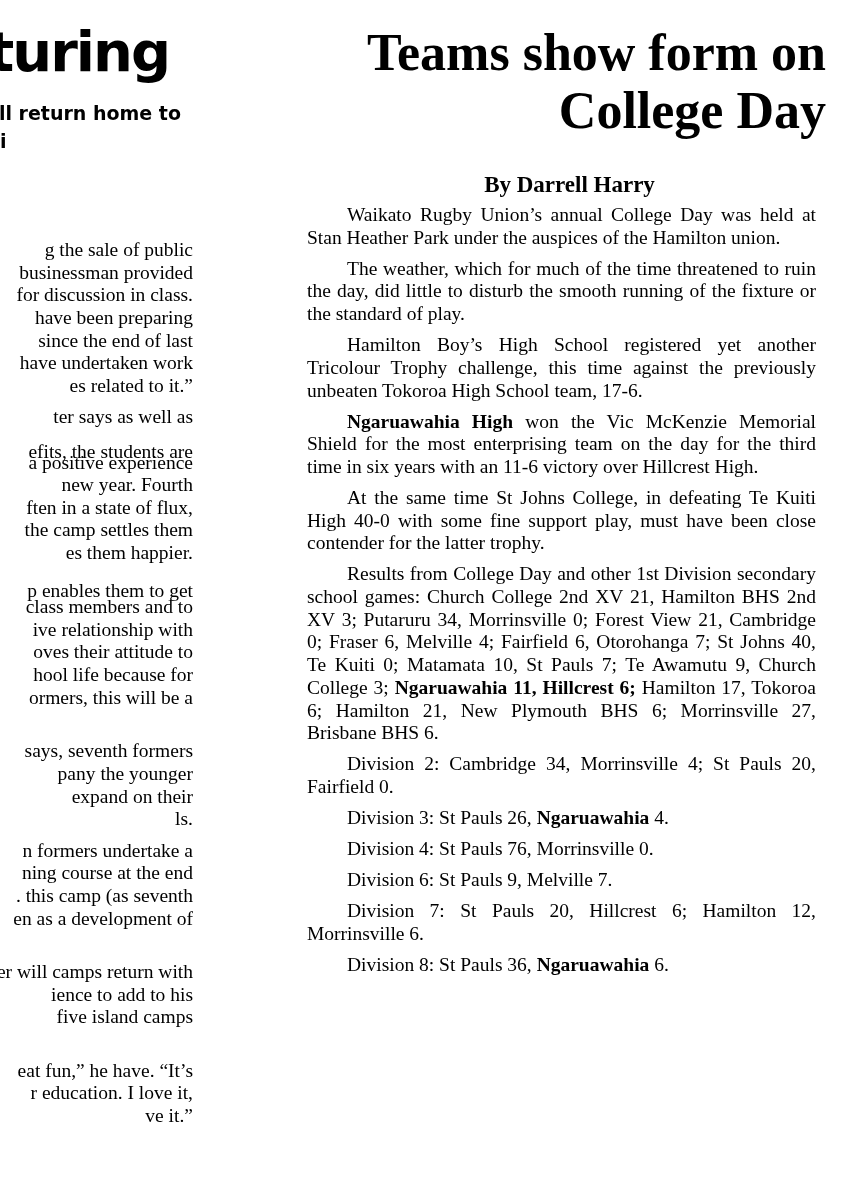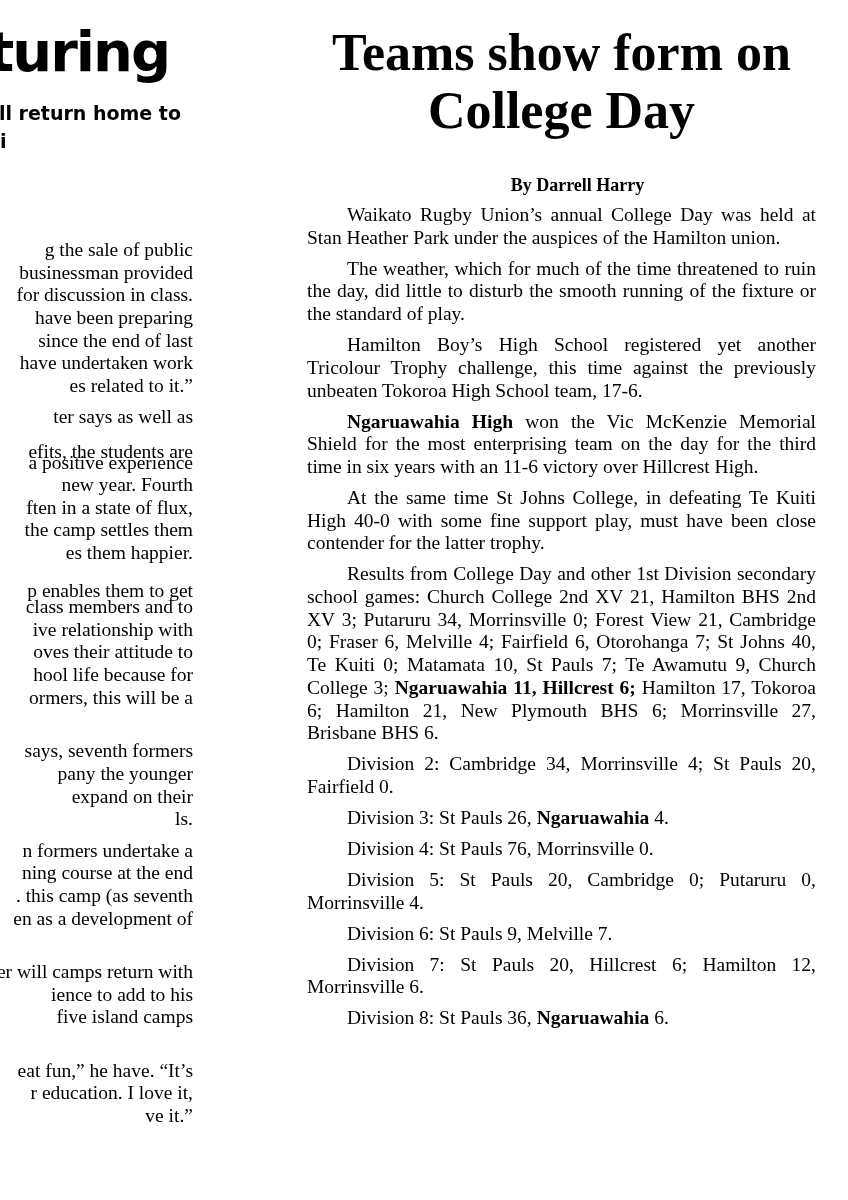--- a/index.html
+++ b/index.html
@@ -13,26 +13,26 @@
     position: absolute; right: 12px; white-space: nowrap;
     font-family: "DejaVu Sans", sans-serif; font-weight: bold; font-size: 19px; line-height: 1;
   }
   .left-line {
     position: absolute; right: 0; white-space: nowrap;
     font-family: Liberation Serif, serif; font-size: 19.5px; line-height: 1; word-spacing: 0px;
   }
 
   .right-col { position: absolute; left: 307px; top: 0; width: 509px; }
   .headline {
-    position: absolute; left: -10px; width: 529px; top: 24px; text-align: center;
+    position: absolute; left: -10px; width: 529px; top: 24px; text-align: right;
     font-family: "Liberation Serif", serif; font-weight: bold; font-size: 52px; line-height: 58px; margin: 0;
   }
   .byline {
-    position: absolute; left: 16px; width: 509px; top: 174px; text-align: center;
-    font-family: "Liberation Serif", serif; font-weight: bold; font-size: 18px; line-height: 22px; margin: 0;
+    position: absolute; left: 8px; width: 509px; top: 174px; text-align: center;
+    font-family: "Liberation Serif", serif; font-weight: bold; font-size: 23px; line-height: 22px; margin: 0;
   }
   .body { position: absolute; left: 0; top: 204px; width: 509px; }
   .para {
     font-family: "Liberation Serif", serif; font-size: 19.5px; line-height: 22.7px;
     text-align: justify; text-indent: 40px; margin: 0 0 8.3px 0;
   }
   .para b { font-weight: bold; }
 </style>
 </head>
 <body>
@@ -85,18 +85,17 @@
   <div class="body">
     <p class="para"><b></b><span>Waikato Rugby Union’s annual College Day was held at Stan Heather Park under the auspices of the Hamilton union.</span></p>
     <p class="para"><b></b><span>The weather, which for much of the time threatened to ruin the day, did little to disturb the smooth running of the fixture or the standard of play.</span></p>
     <p class="para"><b></b><span>Hamilton Boy’s High School registered yet another Tricolour Trophy challenge, this time against the previously unbeaten Tokoroa High School team, 17-6.</span></p>
     <p class="para"><b>Ngaruawahia High</b><span> won the Vic McKenzie Memorial Shield for the most enterprising team on the day for the third time in six years with an 11-6 victory over Hillcrest High.</span></p>
     <p class="para"><b></b><span>At the same time St Johns College, in defeating Te Kuiti High 40-0 with some fine support play, must have been close contender for the latter trophy.</span></p>
     <p class="para"><span>Results from College Day and other 1st Division secondary school games: Church College 2nd XV 21, Hamilton BHS 2nd XV 3; Putaruru 34, Morrinsville 0; Forest View 21, Cambridge 0; Fraser 6, Melville 4; Fairfield 6, Otorohanga 7; St Johns 40, Te Kuiti 0; Matamata 10, St Pauls 7; Te Awamutu 9, Church College 3; </span><b>Ngaruawahia 11, Hillcrest 6;</b><span> Hamilton 17, Tokoroa 6; Hamilton 21, New Plymouth BHS 6; Morrinsville 27, Brisbane BHS 6.</span></p>
     <p class="para"><span>Division 2: Cambridge 34, Morrinsville 4; St Pauls 20, Fairfield 0.</span><b></b><span></span></p>
     <p class="para"><span>Division 3: St Pauls 26, </span><b>Ngaruawahia</b><span> 4.</span></p>
     <p class="para"><span>Division 4: St Pauls 76, Morrinsville 0.</span><b></b><span></span></p>
-    <p class="para"><span>Division 5: St Pauls 20, Cambridge 0; Putaruru 0, Morrinsville 4.</span><b></b><span></span></p>
     <p class="para"><span>Division 6: St Pauls 9, Melville 7.</span><b></b><span></span></p>
     <p class="para"><span>Division 7: St Pauls 20, Hillcrest 6; Hamilton 12, Morrinsville 6.</span><b></b><span></span></p>
     <p class="para"><span>Division 8: St Pauls 36, </span><b>Ngaruawahia</b><span> 6.</span></p>
   </div>
 </div>
 
 </body></html>

